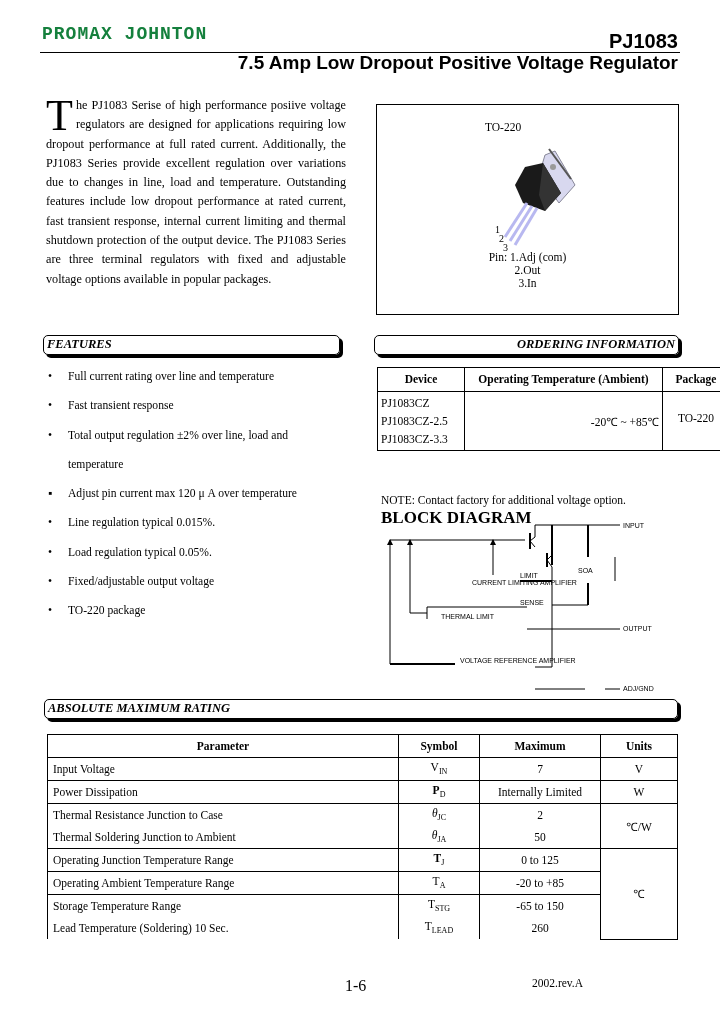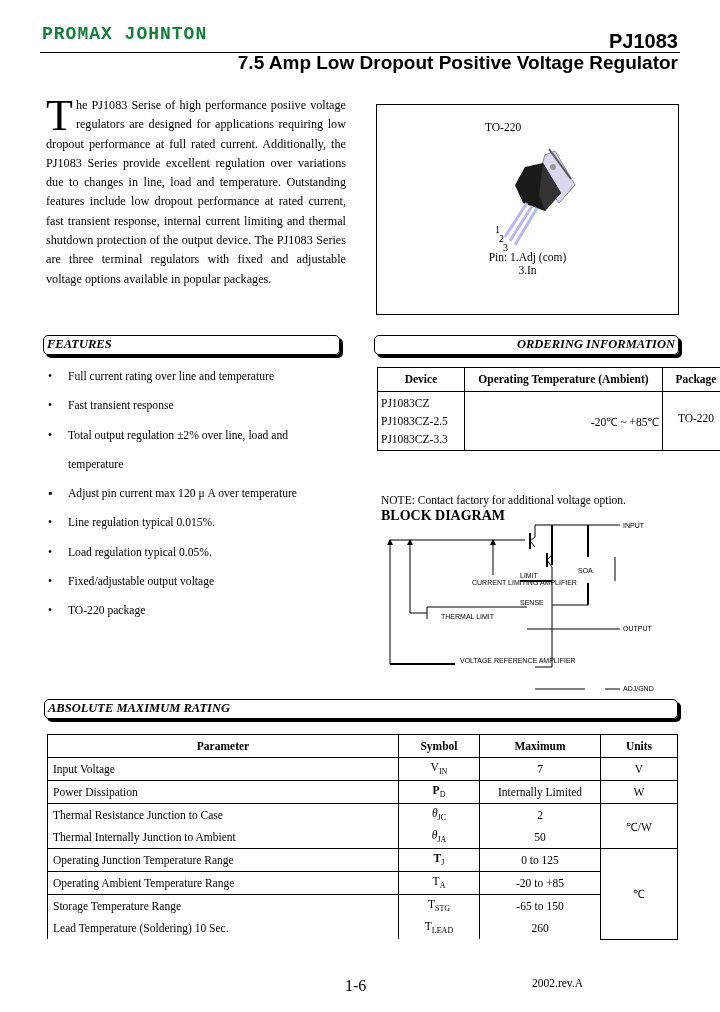--- a/index.html
+++ b/index.html
@@ -16,21 +16,21 @@
   .pin-lines{left:0;width:100%;top:146px;text-align:center;font-size:11.5px;line-height:13px;}
   .sect{height:20px;border:1px solid #000;border-radius:5px;box-shadow:3px 3px 0 #000;box-sizing:border-box;font-style:italic;font-weight:bold;font-size:12.5px;padding:1px 3px;}
   .features{left:56px;top:370px;font-size:11.6px;}
   .features .item{position:relative;height:29.3px;padding-left:12px;}
   .features .bullet{position:absolute;left:-8px;top:0;}
   table{border-collapse:collapse;}
   .order{left:377px;top:367px;width:353px;font-size:11.5px;}
   .order td,.order th{border:1px solid #000;padding:2px 3px;}
   .order th{font-weight:bold;line-height:19px;}
   .note{left:381px;top:494px;font-size:11.5px;}
-  .bdtitle{left:381px;top:508px;font-size:14px;font-weight:bold;}
+  .bdtitle{left:381px;top:508px;font-size:17px;font-weight:bold;}
   .amr{left:47px;top:734px;width:631px;font-size:11.5px;}
   .amr td,.amr th{border:1px solid #000;padding:2px 5px;height:18px;}
   .amr th{font-weight:bold;}
   .amr .c{text-align:center;}
   .footer-page{left:345px;top:977px;font-size:16px;text-align:right;}
   .footer-rev{left:532px;top:977px;font-size:11.5px;}
   sub{font-size:8px;}
 </style>
 </head>
 <body>
@@ -55,20 +55,21 @@
     <polygon points="56,18 74,48 58,66 52,50" fill="#333"></polygon>
     <line x1="40" y1="58" x2="18" y2="92" stroke="#b8b8f0" stroke-width="3"></line>
     <line x1="45" y1="61" x2="23" y2="96" stroke="#b8b8f0" stroke-width="3"></line>
     <line x1="50" y1="63" x2="28" y2="100" stroke="#b8b8f0" stroke-width="3"></line>
     <text x="8" y="88" font-size="10" font-family="Liberation Serif, serif">1</text>
     <text x="12" y="97" font-size="10" font-family="Liberation Serif, serif">2</text>
     <text x="16" y="106" font-size="10" font-family="Liberation Serif, serif">3</text>
   </svg>
   <div class="abs pin-lines">
     <div>Pin: 1.Adj (com)</div>
+    <div>2.Out</div>
     <div>3.In</div>
   </div>
 </div>
 
 <div class="abs sect" style="left:43px;top:335px;width:297px;">FEATURES</div>
 <div class="abs features">
   <div class="item"><span class="bullet">•</span><span> Full current rating over line and temperature</span></div>
   <div class="item"><span class="bullet">•</span><span>Fast transient response</span></div>
   <div class="item"><span class="bullet">•</span><span>Total output regulation ±2% over line, load and</span></div>
   <div class="item"><span>temperature</span></div>
@@ -169,21 +170,21 @@
     <td class="c">Internally Limited</td>
     <td class="c">W</td>
   </tr>
   <tr>
     <td style="border-bottom:none">Thermal Resistance Junction to Case</td>
     <td class="c" style="border-bottom:none"><i>θ</i><sub>JC</sub></td>
     <td class="c" style="border-bottom:none">2</td>
     <td class="c" rowspan="2">℃/W</td>
   </tr>
   <tr>
-    <td style="border-top:none">Thermal Internally Junction to Ambient</td>
+    <td style="border-top:none">Thermal Soldering Junction to Ambient</td>
     <td class="c" style="border-top:none"><i>θ</i><sub>JA</sub></td>
     <td class="c" style="border-top:none">50</td>
   </tr>
   <tr>
     <td>Operating Junction Temperature Range</td>
     <td class="c"><b>T</b><sub>J</sub></td>
     <td class="c">0 to 125</td>
     <td class="c" rowspan="4">℃</td>
   </tr>
   <tr>

